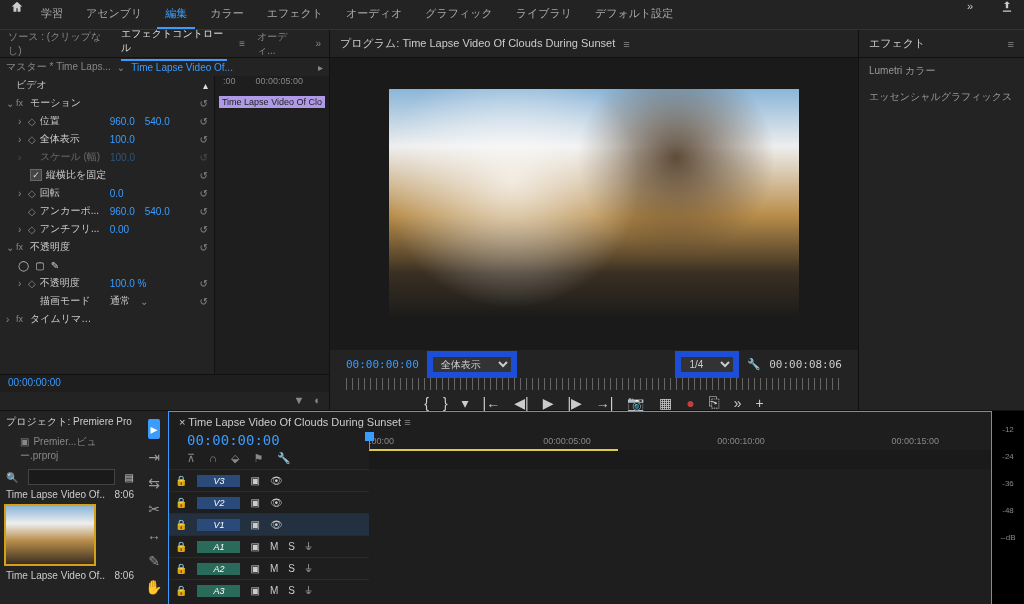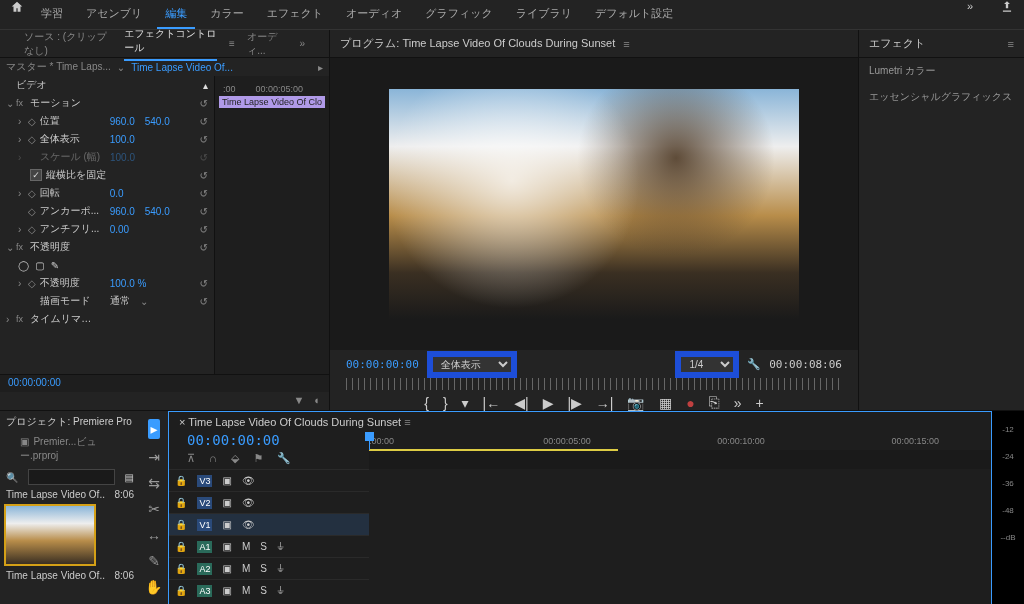--- a/index.html
+++ b/index.html
@@ -4,28 +4,28 @@
 <style>
 * { margin: 0; padding: 0; box-sizing: border-box; font-family: -apple-system, "Segoe UI", sans-serif; }
 body { background: #1a1a1a; color: #ccc; font-size: 11px; width: 1024px; height: 604px; overflow: hidden; }
 .topbar { height: 30px; background: #232323; display: flex; padding: 0 10px; gap: 7px; border-bottom: 1px solid #333; }
 .topbar .home { width: 16px; height: 16px; }
 .topbar .tab { color: #aaa; cursor: pointer; padding: 6px 8px; }
 .topbar .tab.active { color: #3a9cff; border-bottom: 2px solid #3a9cff; }
 .topbar .spacer { flex: 1; }
 .main { display: flex; height: 380px; }
 .left-col { width: 330px; display: flex; flex-direction: column; background: #232323; border-right: 1px solid #111; }
-.panel-tabs { height: 28px; display: flex; align-items: center; padding: 0 24px; gap: 12px; border-bottom: 1px solid #111; font-size: 10px; }
+.panel-tabs { height: 28px; display: flex; align-items: center; padding: 0 8px; gap: 12px; border-bottom: 1px solid #111; font-size: 10px; }
 .panel-tabs .t { color: #888; cursor: pointer; }
 .panel-tabs .t.active { color: #ddd; border-bottom: 2px solid #3a9cff; padding-bottom: 4px; }
 .panel-tabs .menu { margin-left: auto; color: #888; cursor: pointer; }
 .ec { flex: 1; display: flex; overflow: hidden; }
 .ec-props { width: 220px; background: #232323; overflow-y: auto; font-size: 10px; }
 .ec-tl { flex: 1; background: #1e1e1e; position: relative; border-left: 1px solid #111; }
-.ec-tl-head { height: 18px; display: flex; align-items: flex-end; color: #888; padding-left: 8px; gap: 20px; font-size: 9px; }
+.ec-tl-head { height: 18px; display: flex; align-items: flex-start; color: #888; padding-left: 8px; gap: 20px; font-size: 9px; }
 .ec-clip { background: #b09ae8; color: #222; font-size: 9px; padding: 1px 3px; margin: 2px 4px; white-space: nowrap; overflow: hidden; }
 .ec-row { display: flex; align-items: center; padding: 2px 6px; height: 18px; }
 .ec-row .tw { width: 10px; color: #888; cursor: pointer; }
 .ec-row .fx { width: 14px; color: #888; font-size: 9px; }
 .ec-row .lbl { color: #ccc; flex: 0 0 70px; white-space: nowrap; overflow: hidden; text-overflow: ellipsis; }
 .ec-row .val { color: #3a9cff; cursor: pointer; margin-right: 10px; }
 .ec-row .reset { margin-left: auto; color: #888; cursor: pointer; }
 .ec-row.group { color: #ddd; }
 .ec-row.sub { padding-left: 18px; }
 .ec-row.sub2 { padding-left: 30px; }
@@ -58,21 +58,21 @@
 .tools span { color: #999; cursor: pointer; font-size: 14px; }
 .tools .sel-tool { background: #3a9cff; color: #fff; padding: 2px; border-radius: 2px; }
 .timeline { flex: 1; background: #1e1e1e; display: flex; flex-direction: column; border: 1px solid #3a9cff; }
 .tl-hd { padding: 4px 10px; color: #ccc; font-size: 11px; }
 .tl-tc { color: #3a9cff; font-family: monospace; font-size: 14px; padding: 0 18px; }
 .tl-top { display: flex; }
 .tl-toolrow { display: flex; gap: 14px; padding: 4px 18px; color: #888; }
 .tl-body { flex: 1; display: flex; }
 .tl-tracks { width: 200px; }
 .tl-track { display: flex; align-items: center; height: 22px; border-top: 1px solid #2a2a2a; padding: 0 6px; gap: 10px; font-size: 10px; }
-.tl-track .n { background: #2a4a7a; color: #fff; padding: 1px 2px; font-size: 9px; }
+.tl-track .n { background: #2a4a7a; color: #fff; padding: 1px 16px; font-size: 9px; font-style: italic; }
 .tl-track.v1 { background: #233040; }
 .tl-track.aud .n { background: #2a6a5a; }
 .tl-area { flex: 1; position: relative; background: #1a1a1a; }
 .tl-ruler { height: 18px; background: #1e1e1e; display: flex; align-items: center; font-size: 9px; color: #888; position: relative; }
 .tl-ruler span { position: absolute; }
 .tl-playhead { position: absolute; left: 0; top: 0; bottom: 0; width: 1px; background: #3a9cff; }
 .tl-playhead::before { content:""; position:absolute; top:0; left:-4px; width:9px; height:9px; background:#3a9cff; }
 .tl-workarea { position: absolute; top: 17px; left: 0; width: 40%; height: 2px; background: #ddcc44; }
 .tl-cliprow { height: 22px; border-top: 1px solid #2a2a2a; position: relative; }
 .tl-cliprow.v1bg { background: #1a2838; }

